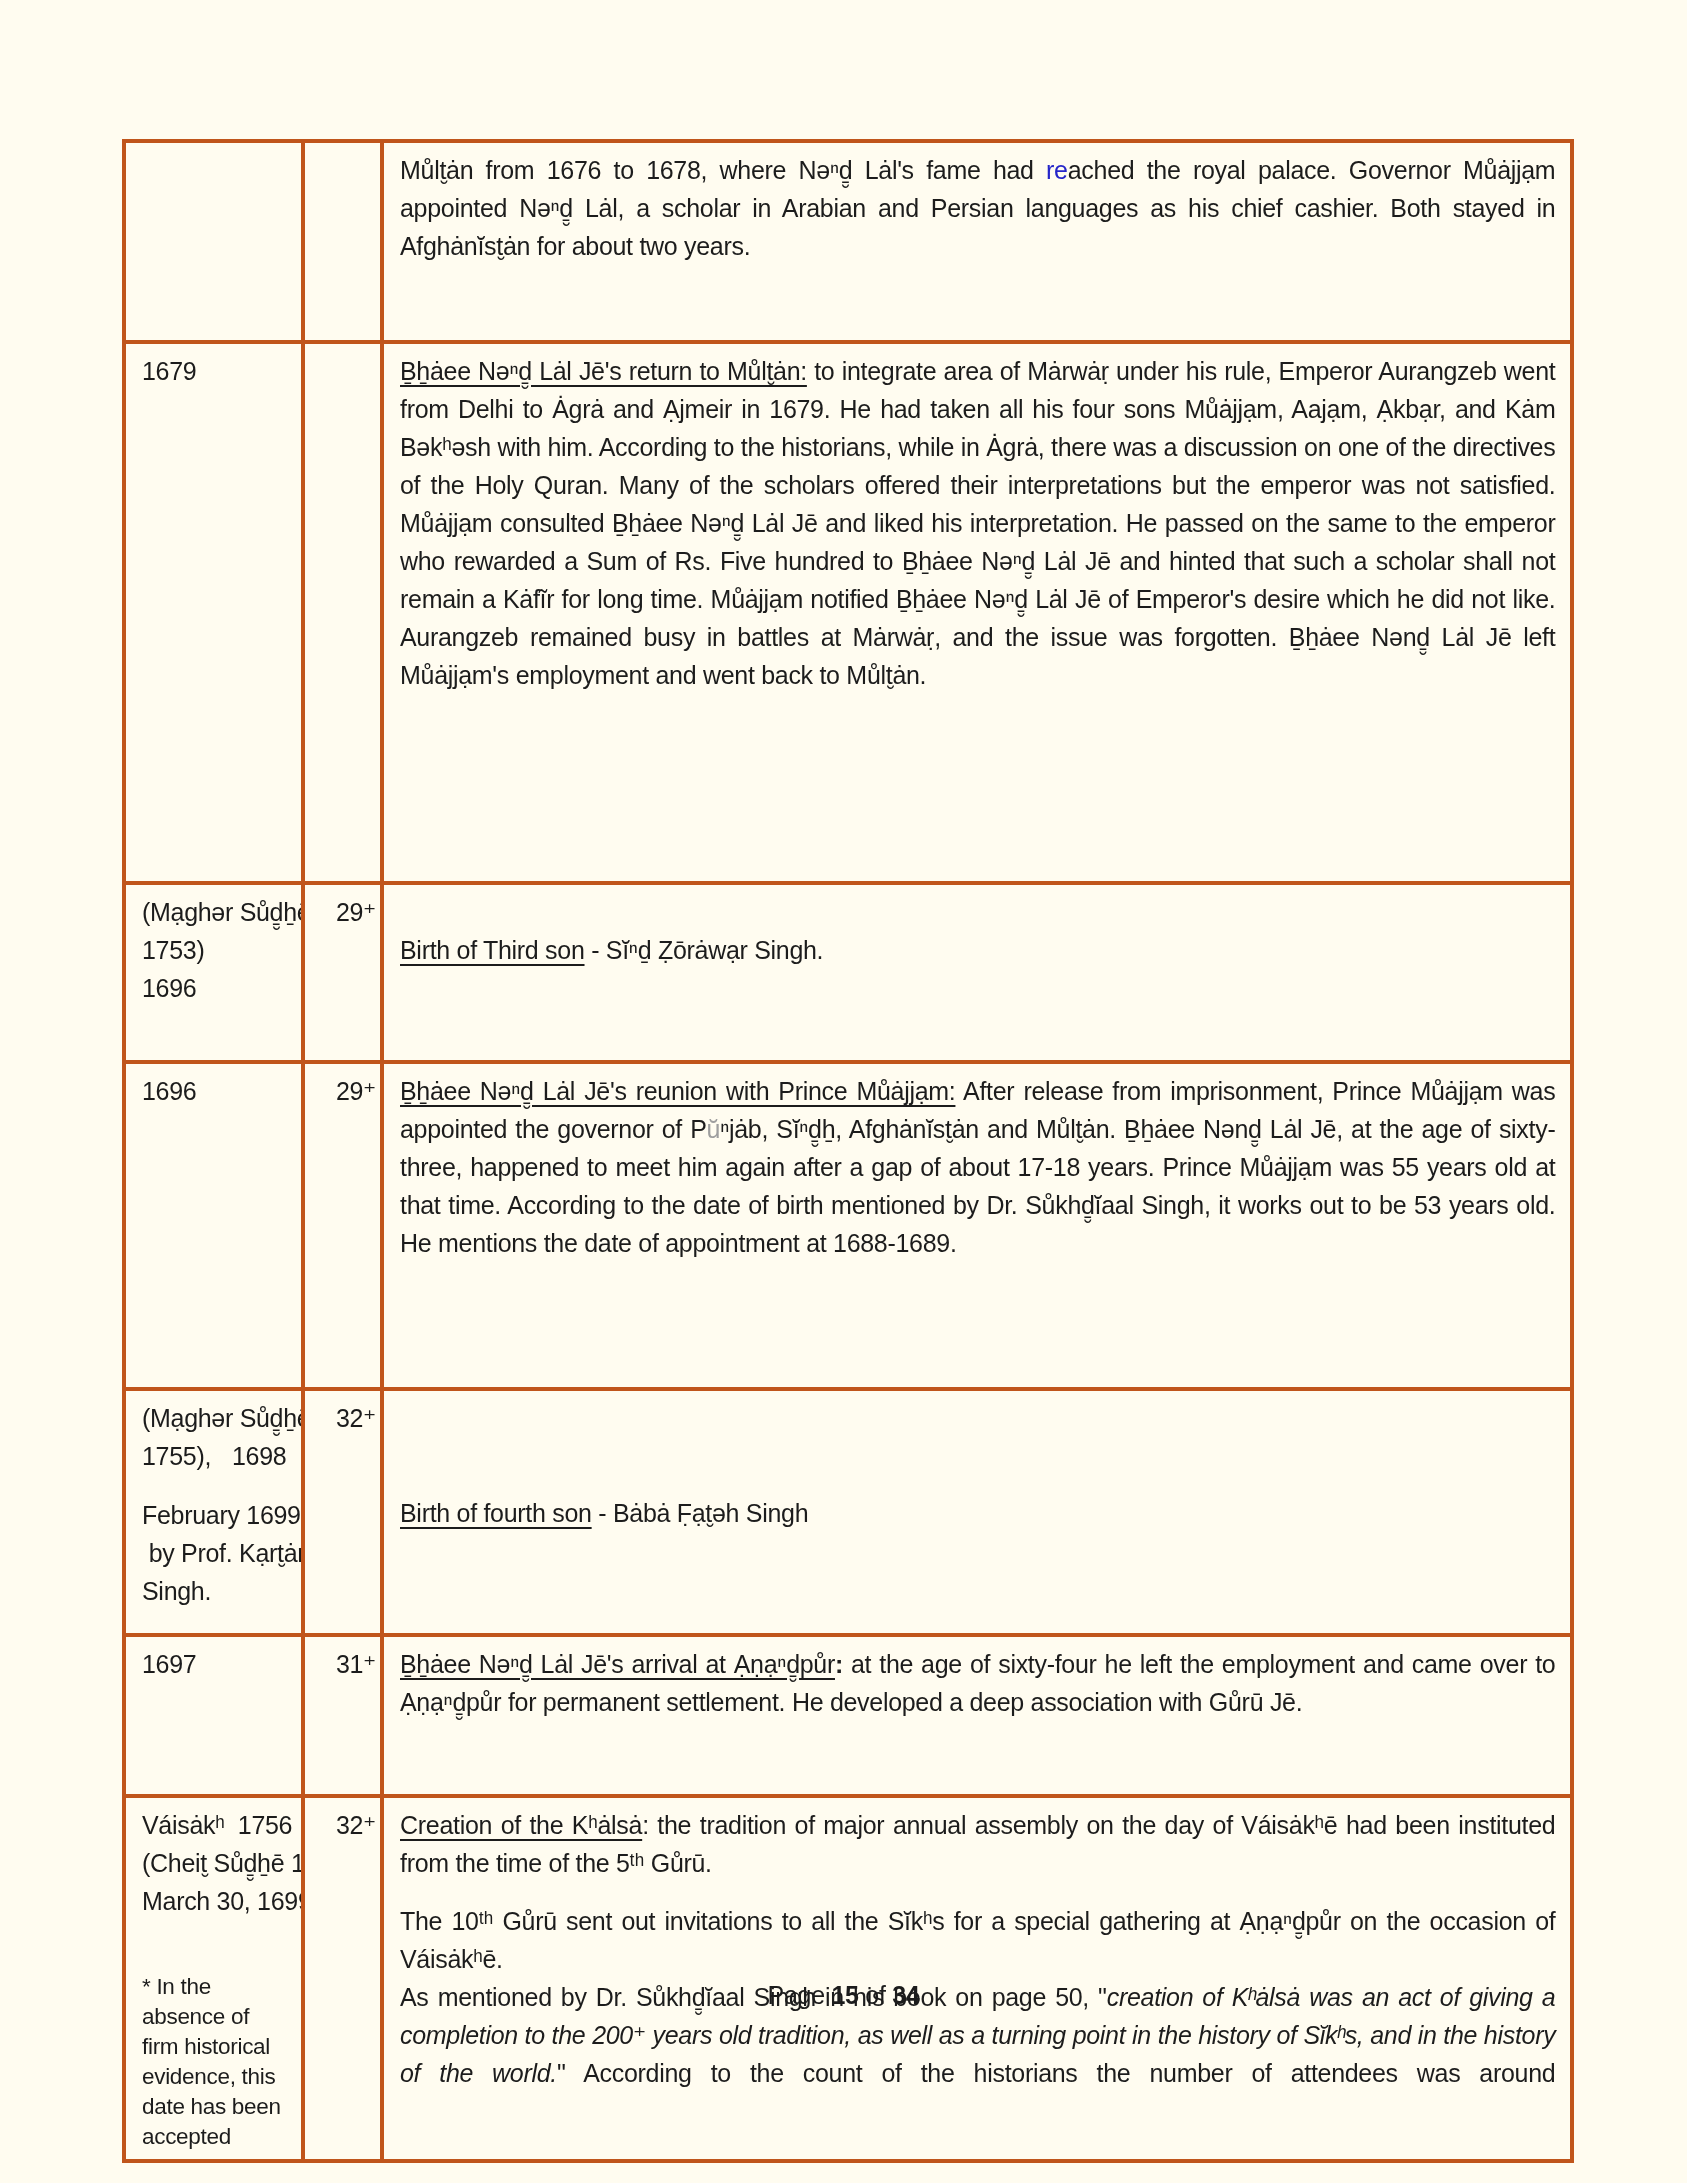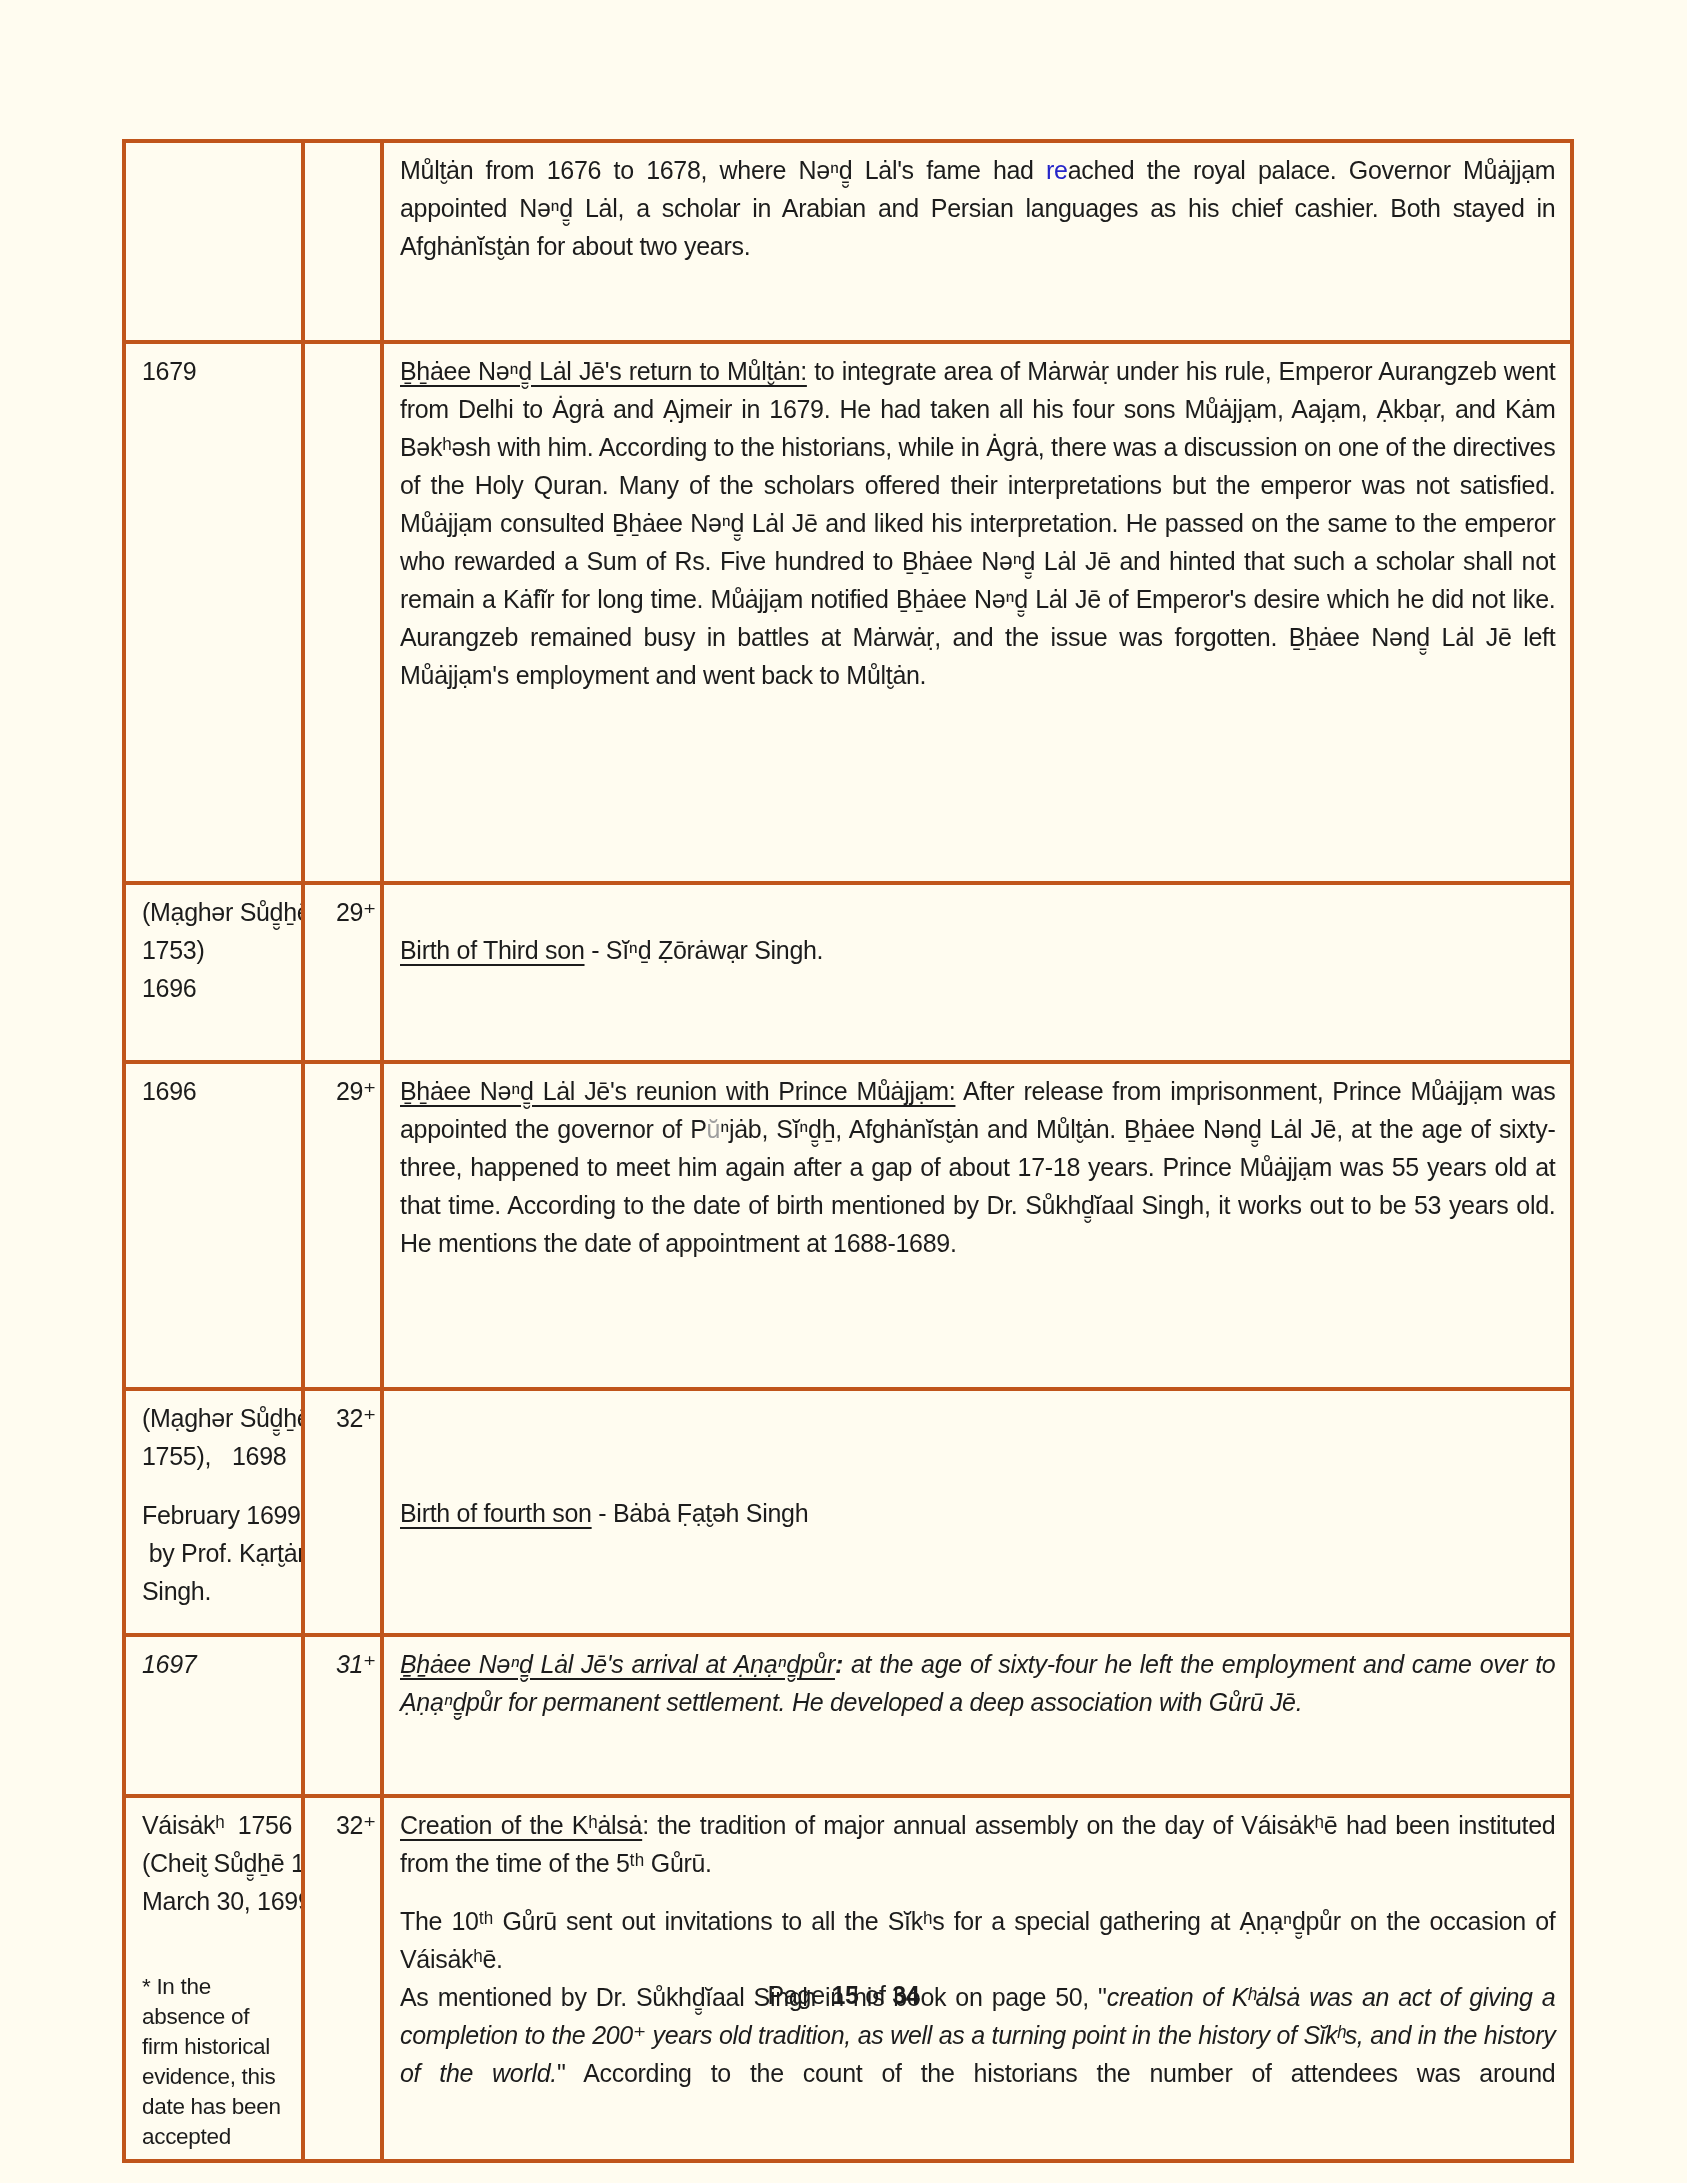--- a/index.html
+++ b/index.html
@@ -28,21 +28,21 @@
     vertical-align:top;
     padding:8px 14.6px 6.6px 16px;
     font-size:25px;line-height:38px;
     overflow:hidden;
   }
   tr.r1>td{height:182px;}
   tr.r2>td{height:523px;}
   tr.r3>td{height:122px;}
   tr.r4>td{height:309px;}
   tr.r5>td{height:227px;}
-  tr.r6>td{height:142px;font-style:italic;}
+  tr.r6>td{height:142px;}
   tr.r7>td{height:347px;}
   .c-age{text-align:right;padding-left:4px;padding-right:4px;}
   .c-body{text-align:justify;}
   tr.r3 .c-body{padding-top:46px;}
   tr.r5 .c-body{vertical-align:middle;}
   p.para{margin:0;}
   p.p2{margin-top:20px;text-align-last:justify;}
   .u{text-decoration:underline;text-decoration-thickness:2px;text-underline-offset:4.6px;}
   .blue{color:var(--blue);}
   .gray{color:var(--gray);}

